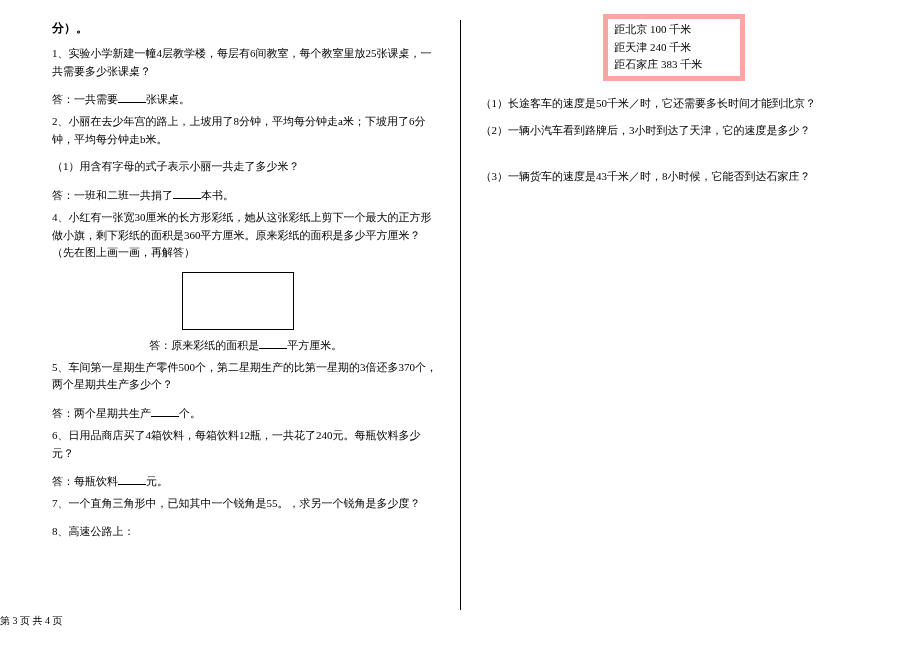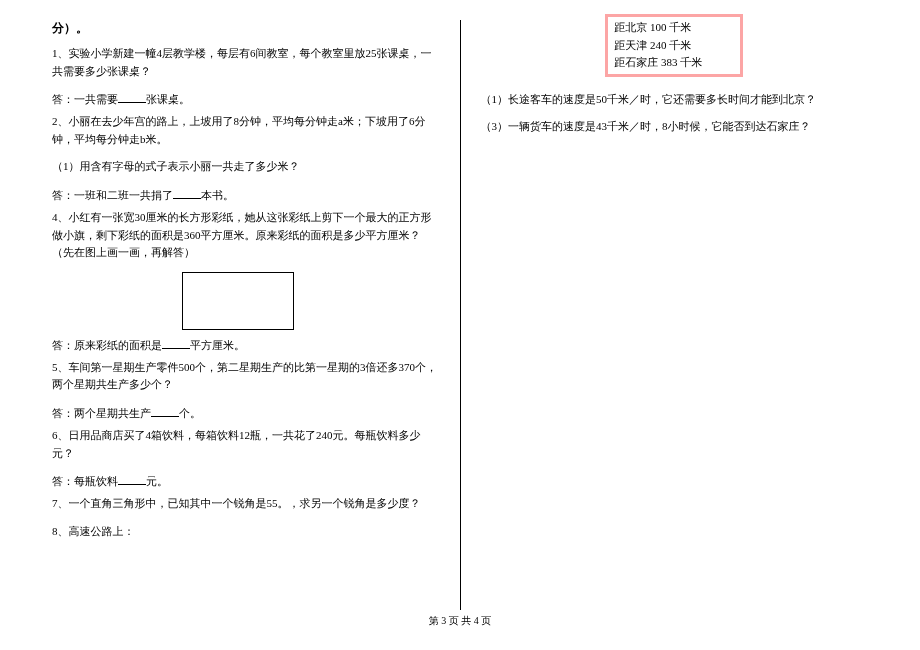--- a/index.html
+++ b/index.html
@@ -43,29 +43,29 @@
     }
     .sub {
     }
     .rect-box {
       border: 1px solid #000;
       width: 110px;
       height: 56px;
       margin: 6px 0 6px 130px;
     }
     .sign-box {
-      border: 3px solid #fca5a5;
+      border: 5px solid #fca5a5;
       padding: 2px 6px;
       font-size: 11px;
       line-height: 1.6;
       width: 120px;
       margin: -6px auto 14px auto;
     }
     .footer {
-      text-align: center;
+      text-align: left;
       font-size: 10px;
       padding-top: 4px;
     }
     .blank {
       display: inline-block;
       border-bottom: 1px solid #000;
       min-width: 28px;
       height: 12px;
       vertical-align: baseline;
     }
@@ -84,21 +84,21 @@
 
     <div class="problem">2、小丽在去少年宫的路上，上坡用了8分钟，平均每分钟走a米；下坡用了6分钟，平均每分钟走b米。</div>
     <div class="problem sub">（1）用含有字母的式子表示小丽一共走了多少米？</div>
 
     <div class="answer">
       <span>答：一班和二班一共捐了</span><span class="blank"></span><span>本书。</span>
     </div>
 
     <div class="problem">4、小红有一张宽30厘米的长方形彩纸，她从这张彩纸上剪下一个最大的正方形做小旗，剩下彩纸的面积是360平方厘米。原来彩纸的面积是多少平方厘米？（先在图上画一画，再解答）</div>
     <div class="rect-box"></div>
-    <div class="answer" style="margin-top:4px;">
+    <div class="answer" style="margin-top:4px;text-align:center;">
       <span>答：原来彩纸的面积是</span><span class="blank"></span><span>平方厘米。</span>
     </div>
 
     <div class="problem">5、车间第一星期生产零件500个，第二星期生产的比第一星期的3倍还多370个，两个星期共生产多少个？</div>
     <div class="answer">
       <span>答：两个星期共生产</span><span class="blank"></span><span>个。</span>
     </div>
 
     <div class="problem">6、日用品商店买了4箱饮料，每箱饮料12瓶，一共花了240元。每瓶饮料多少元？</div>
     <div class="answer">
@@ -111,17 +111,18 @@
 
   <div class="divider"></div>
 
   <div class="col">
     <div class="sign-box">
       <div>距北京 100 千米</div>
       <div>距天津 240 千米</div>
       <div>距石家庄 383 千米</div>
     </div>
     <div class="problem" style="">（1）长途客车的速度是50千米／时，它还需要多长时间才能到北京？</div>
+    <div class="problem" style="margin-bottom:28px;">（2）一辆小汽车看到路牌后，3小时到达了天津，它的速度是多少？</div>
     <div class="problem">（3）一辆货车的速度是43千米／时，8小时候，它能否到达石家庄？</div>
   </div>
 </div>
 
 <div class="footer">第 3 页 共 4 页</div>
 
 </body></html>

